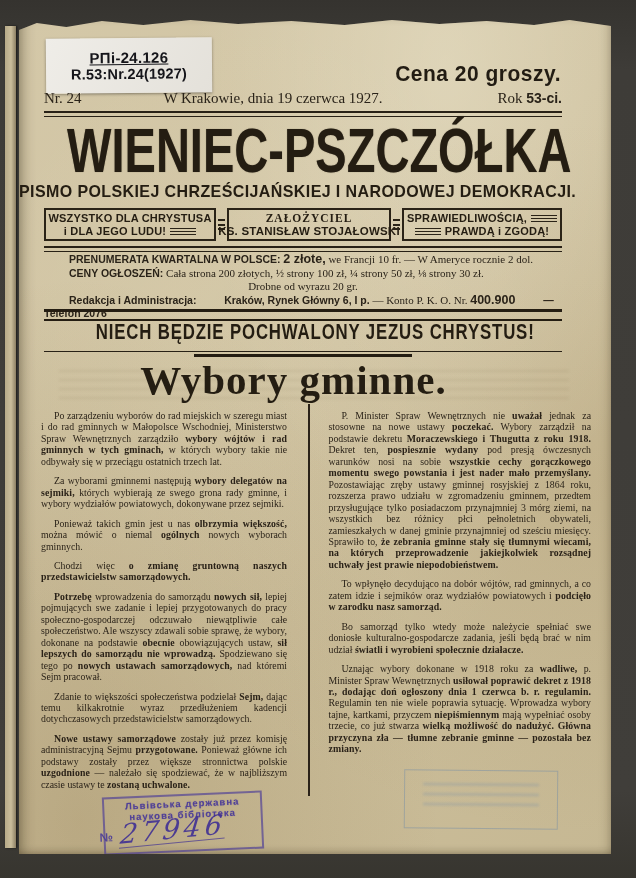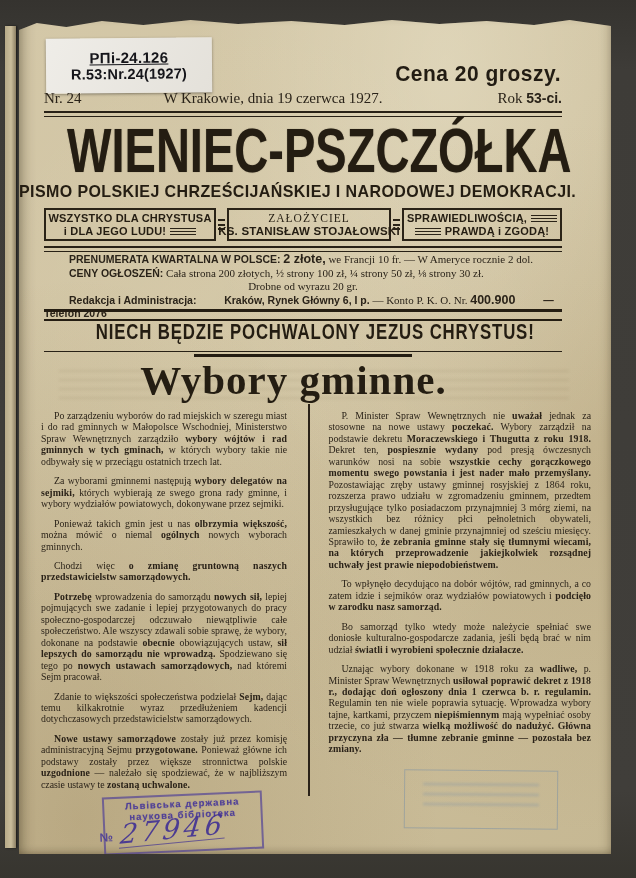--- a/index.html
+++ b/index.html
@@ -67,21 +67,21 @@
   
   .mottoes{position:absolute;left:25px;top:188px;width:518px;height:37px;
     display:flex;align-items:center;}
   .motto-box{border:2px solid #2a2317;height:33px;box-sizing:border-box;
     display:flex;flex-direction:column;justify-content:center;align-items:center;
     font-family:"Liberation Sans",sans-serif;font-weight:bold;color:#241d12;
     padding:0 4px;}
   .mb1{width:172px;}.mb2{width:164px;}.mb3{width:160px;}
   .motto-line{font-size:11px;line-height:13px;letter-spacing:.2px;white-space:nowrap;
     display:flex;align-items:center;gap:4px;}
-  .mb2 .m-small{font-size:9px;font-weight:normal;font-family:"Liberation Serif",serif;letter-spacing:1px;}
+  .mb2 .m-small{font-size:9px;font-weight:bold;font-family:"Liberation Serif",serif;letter-spacing:1px;}
   .mb2 .motto-line{font-size:11.5px;}
   .hatch{display:inline-block;width:26px;height:7px;
     background:repeating-linear-gradient(to bottom,#2a2317 0 1.4px,transparent 1.4px 3px);}
   .conn{width:11px;height:12px;margin:0 2px;
     background:repeating-linear-gradient(to bottom,#2a2317 0 2.2px,transparent 2.2px 4.5px);}
   
   .info{position:absolute;left:25px;top:235px;width:518px;color:#2a2319;
     font-size:11px;line-height:13.5px;}
   .info .lbl{font-family:"Liberation Sans",sans-serif;font-weight:bold;font-size:10.5px;margin-left:25px;}
   .info .big{font-family:"Liberation Sans",sans-serif;font-weight:bold;font-size:12.5px;}

